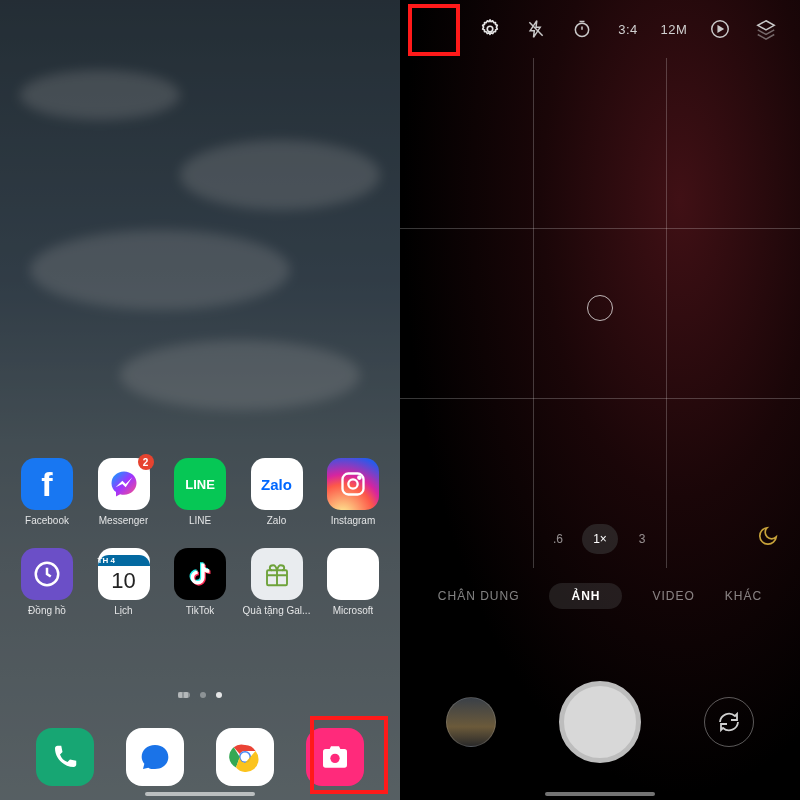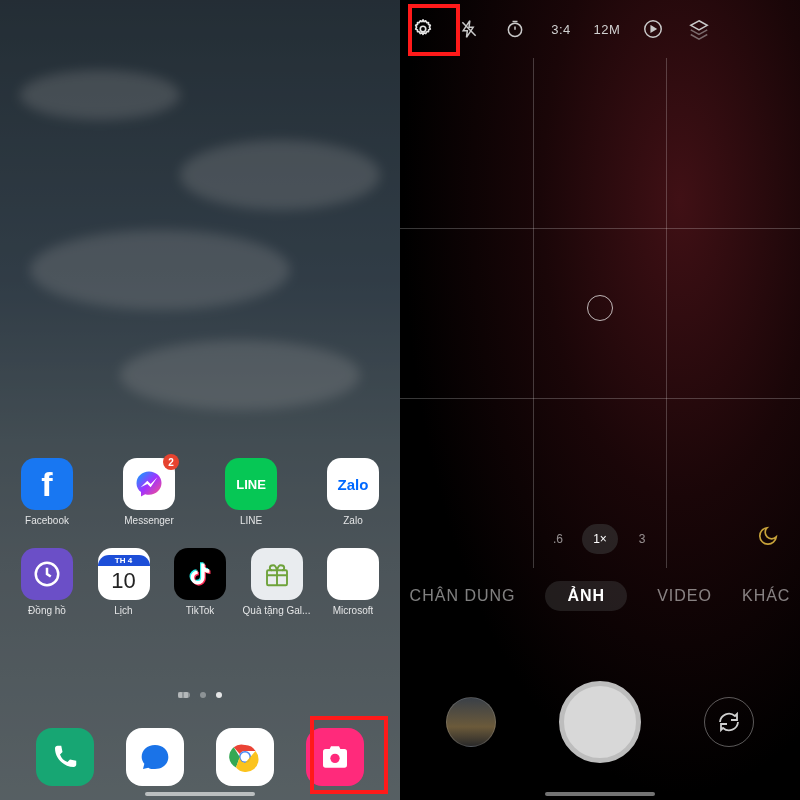--- a/index.html
+++ b/index.html
@@ -21,21 +21,21 @@
   .icon { width:52px; height:52px; border-radius:14px; display:flex; align-items:center; justify-content:center; position:relative; font-weight:700; color:#fff; font-size:18px;}
   .label { color:rgba(255,255,255,.85); font-size:10px; margin-top:5px; text-align:right; white-space:nowrap; overflow:hidden; text-overflow:ellipsis; max-width:72px;}
   .badge { position:absolute; top:-4px; right:-4px; background:#e6432f; color:#fff; border-radius:10px; min-width:16px; height:16px; font-size:10px; display:flex; align-items:center; justify-content:center; padding:0 4px;}
   .fb{background:#1877f2;} .fb span{font-family:Arial;font-size:34px;line-height:34px}
   .msgr{background:#fff;}
   .line{background:#06c755;font-size:13px}
   .zalo{background:#fff;color:#0068ff;font-size:15px}
   .ig{background:radial-gradient(circle at 30% 110%,#fdf497 0%,#fd5949 45%,#d6249f 60%,#285aeb 90%);}
   .clock{background:#6b4fc7;}
   .cal{background:#fff;color:#222;flex-direction:column}
-  .cal .month{background:#1d4ed8;color:#fff;font-size:8px;width:100%;text-align:center;border-radius:12px 12px 0 0;padding:1px 0}
+  .cal .month{background:#0369a1;color:#fff;font-size:8px;width:100%;border-radius:12px 12px 0 0;padding:1px 0}
   .cal .day{font-size:22px;font-weight:400;margin-top:2px}
   .tk{background:#000;}
   .ms{background:#fff;display:grid;grid-template-columns:1fr 1fr;grid-template-rows:1fr 1fr;gap:3px;padding:8px}
   .ms div{border-radius:4px}
   .gift{background:#e9ecef;}
   .pager{position:absolute;left:0;right:0;top:692px;display:flex;justify-content:center;gap:10px;z-index:2}
   .pager span{width:6px;height:6px;border-radius:3px;background:rgba(255,255,255,.35)}
   .pager .lines{width:12px;height:6px;display:flex;gap:2px}
   .pager .lines i{width:4px;height:6px;background:rgba(255,255,255,.35);border-radius:1px;display:block}
   .pager .active{background:rgba(255,255,255,.85)}
@@ -43,34 +43,34 @@
   .dockicon{width:58px;height:58px;border-radius:16px;display:flex;align-items:center;justify-content:center}
   .phone{background:#17a673}
   .msgs{background:#fff}
   .chrome{background:#fff}
   .cam{background:#ff2a7b}
   .highlight{position:absolute;border:4px solid #ff1a1a;z-index:5;pointer-events:none}
   .hl-camera{left:310px;bottom:6px;width:78px;height:78px}
   .navbar{position:absolute;left:50%;bottom:4px;transform:translateX(-50%);width:110px;height:4px;border-radius:3px;background:rgba(255,255,255,.6);z-index:2}
   
   .camscr{background:radial-gradient(ellipse at 70% 25%,#401015 0%,#1a0608 35%,#000 70%);color:#bfbfbf}
-  .topbar{position:absolute;top:0;left:0;right:0;height:58px;display:flex;align-items:center;justify-content:flex-start;padding:0 0;z-index:3}
+  .topbar{position:absolute;top:0;left:0;right:0;height:58px;display:flex;align-items:center;justify-content:flex-end;padding:0 11px;z-index:3}
   .topbar .tb{width:46px;height:46px;display:flex;align-items:center;justify-content:center;color:#d0d0d0;font-size:13px}
   .topbar .txt{font-size:13px;letter-spacing:.5px}
   .hl-settings{left:8px;top:4px;width:52px;height:52px}
   .viewfinder{position:absolute;top:58px;left:0;right:0;height:510px}
   .grid{position:absolute;inset:0}
   .grid .v{position:absolute;top:0;bottom:0;width:1px;background:rgba(255,255,255,.22)}
   .grid .h{position:absolute;left:0;right:0;height:1px;background:rgba(255,255,255,.22)}
   .focus{position:absolute;left:50%;top:49%;transform:translate(-50%,-50%);width:26px;height:26px;border:1.5px solid rgba(255,255,255,.7);border-radius:50%}
   .zooms{position:absolute;left:50%;bottom:14px;transform:translateX(-50%);display:flex;gap:6px;align-items:center;z-index:3}
   .zoom{width:36px;height:30px;display:flex;align-items:center;justify-content:center;font-size:12px;color:rgba(255,255,255,.55);border-radius:18px}
   .zoom.active{background:rgba(60,60,60,.55);color:#fff}
   .night{position:absolute;right:16px;bottom:16px;width:32px;height:32px;display:flex;align-items:center;justify-content:center;color:#c7a23a}
-  .modes{position:absolute;left:0;right:0;top:576px;height:40px;display:flex;align-items:center;justify-content:center;gap:30px;font-size:16px;letter-spacing:1px;color:rgba(255,255,255,.5)}
+  .modes{position:absolute;left:0;right:0;top:576px;height:40px;display:flex;align-items:center;justify-content:center;gap:30px;font-size:12px;letter-spacing:1px;color:rgba(255,255,255,.5)}
   .modes .mactive{color:#fff;font-weight:600;background:rgba(70,70,70,.4);padding:6px 22px;border-radius:16px}
   .controls{position:absolute;left:0;right:0;bottom:18px;height:120px;display:flex;align-items:center;justify-content:space-around;padding:0 14px}
   .thumb{width:50px;height:50px;border-radius:25px;background:linear-gradient(180deg,#3a4048 0%,#6b5a3a 60%,#2a2a2a 100%);border:1px solid rgba(255,255,255,.15)}
   .shutter{width:82px;height:82px;border-radius:41px;background:#d8d8d8;border:5px solid #bdbdbd}
   .switch{width:50px;height:50px;border-radius:25px;border:1.5px solid rgba(255,255,255,.35);display:flex;align-items:center;justify-content:center;color:#cfcfcf}
   .navbar2{position:absolute;left:50%;bottom:4px;transform:translateX(-50%);width:110px;height:4px;border-radius:3px;background:rgba(255,255,255,.45)}
 </style>
 </head>
 <body>
 
@@ -114,20 +114,30 @@
               <span>LINE</span>
             </div>
           <div class="label">LINE</div>
         </div>
         <div class="app">
           <div class="icon zalo">
               <span>Zalo</span>
             </div>
           <div class="label">Zalo</div>
         </div>
+        <div class="app">
+          <div class="icon ig">
+            <svg width="28" height="28" viewBox="0 0 24 24" fill="none" stroke="#fff" stroke-width="2">
+                <rect x="3" y="3" width="18" height="18" rx="5"></rect>
+                <circle cx="12" cy="12" r="4"></circle>
+                <circle cx="17.5" cy="6.5" r="1" fill="#fff"></circle>
+              </svg>
+          </div>
+          <div class="label">Instagram</div>
+        </div>
       </div>
 
       <div class="row">
         <div class="app">
           <div class="icon clock">
             <svg width="30" height="30" viewBox="0 0 24 24" fill="none" stroke="#fff" stroke-width="2">
                 <circle cx="12" cy="12" r="9"></circle>
                 <path d="M12 7v5l3 2"></path>
               </svg>
           </div>

